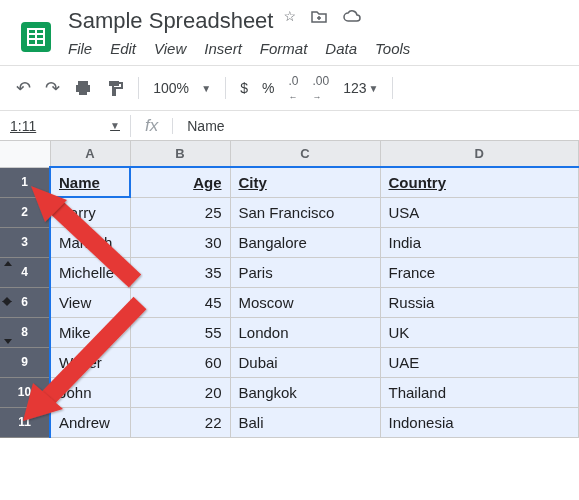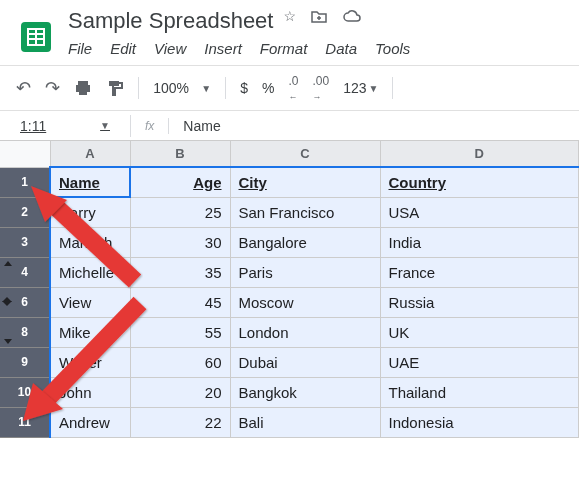--- a/index.html
+++ b/index.html
@@ -18,23 +18,23 @@
   .menu-bar span { cursor: pointer; font-style: italic; }
   
   .toolbar { border-top: 1px solid #e0e0e0; padding: 8px 16px; display: flex; align-items: center; gap: 14px; color: #5f6368; }
   .tb-sep { width: 1px; height: 22px; background: #dadce0; }
   .tb-btn { cursor: pointer; display: flex; align-items: center; gap: 2px; font-size: 15px; }
   .tb-icon { font-size: 18px; }
   .tb-text { font-size: 14px; color: #3c4043; }
   .chev { font-size: 10px; color: #5f6368; }
   
   .formula-bar { border-top: 1px solid #e0e0e0; display: flex; align-items: center; height: 30px; }
-  .name-box { width: 130px; padding: 0 20px; display: flex; align-items: center; justify-content: space-between; color: #3c4043; font-size: 14px; text-decoration: underline; }
+  .name-box { width: 130px; padding: 0 10px; display: flex; align-items: center; justify-content: space-between; color: #3c4043; font-size: 14px; text-decoration: underline; }
   .fx-sep { width: 1px; height: 22px; background: #dadce0; }
-  .fx-label { font-style: italic; color: #9aa0a6; padding: 0 14px; font-size: 12px; }
+  .fx-label { font-style: italic; color: #9aa0a6; padding: 0 14px; font-size: 17px; }
   .fx-sep2 { width: 1px; height: 16px; background: #dadce0; }
   .fx-value { padding: 0 14px; font-size: 14px; color: #3c4043; }
   
   .grid-wrap { border-top: 1px solid #ccc; position: relative; }
   .grid { border-collapse: collapse; width: 100%; }
   .corner { width: 50px; height: 26px; background: #f8f9fa; border-right: 1px solid #ccc; border-bottom: 1px solid #ccc; }
   .col-head { background: #f8f9fa; border-right: 1px solid #ccc; border-bottom: 1px solid #ccc; text-align: center; font-size: 13px; color: #5f6368; height: 26px; }
   .col-head.sel { background: #e8eaed; border-bottom: 2px solid #1a73e8; }
   .row-head { width: 50px; background: #687080; color: #fff; border-right: 1px solid #888; border-bottom: 1px solid #888; text-align: center; font-size: 12px; height: 30px; position: relative; }
   .row-head.sel { background: #5a6170; border-right: 2px solid #1a73e8; }

